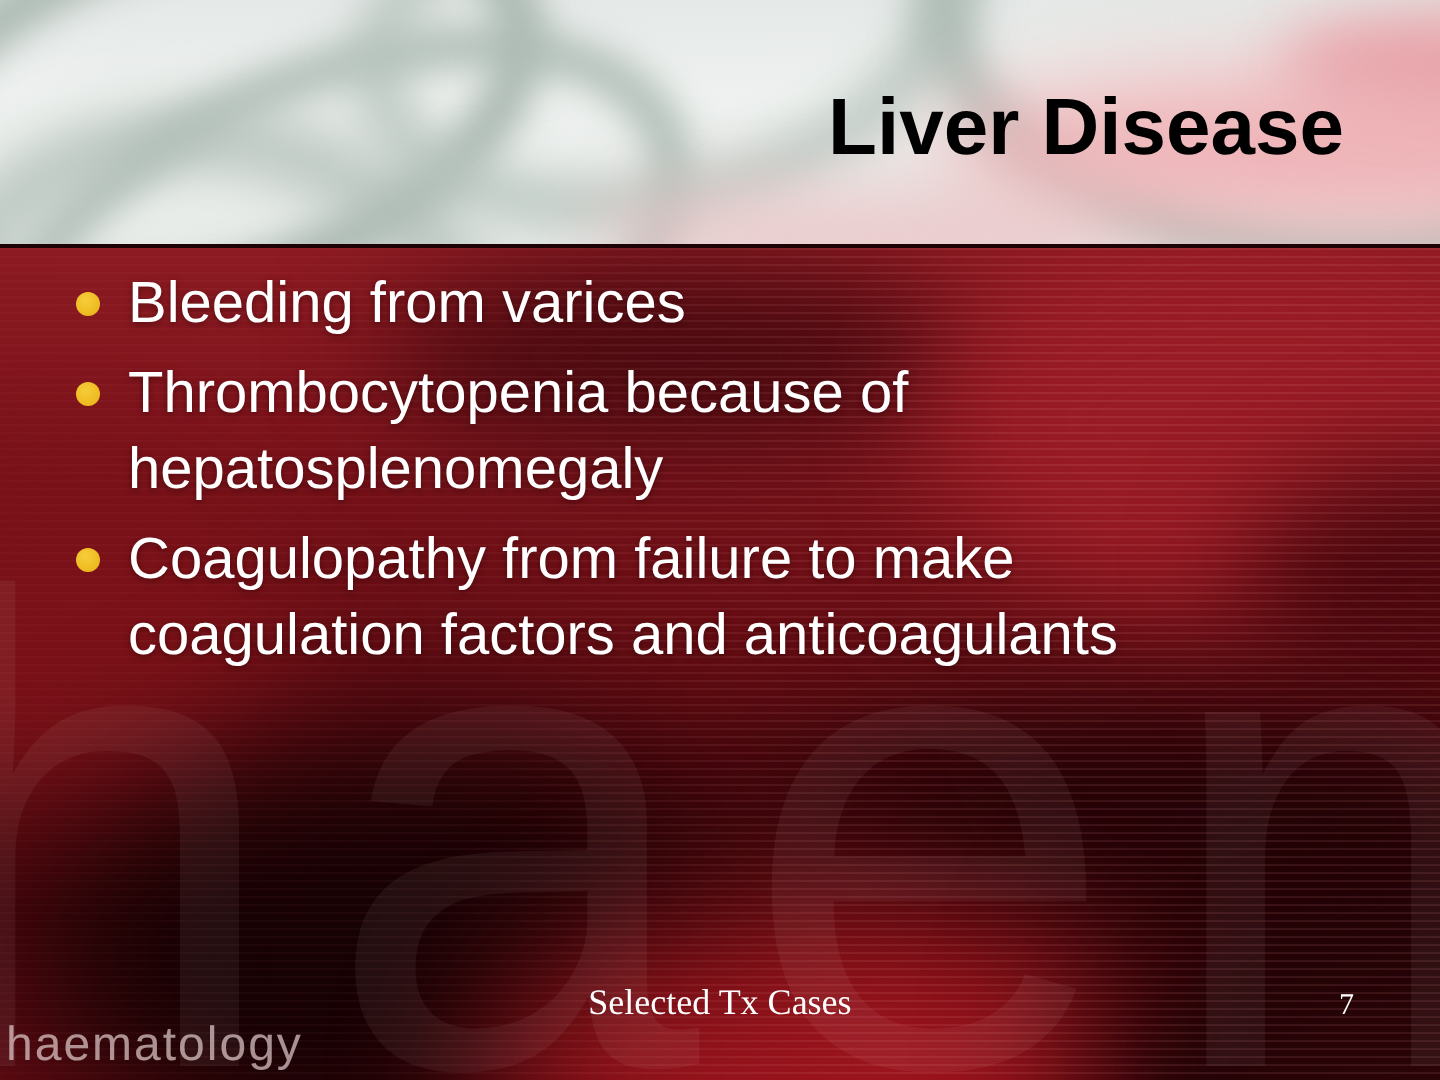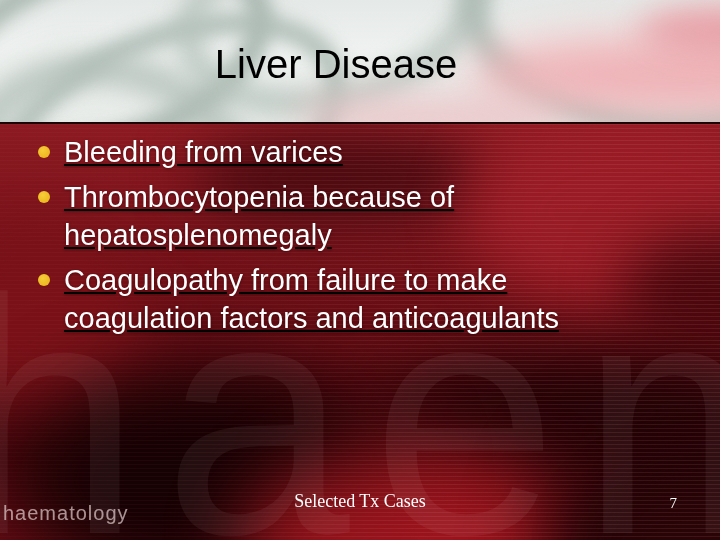--- a/index.html
+++ b/index.html
@@ -49,46 +49,46 @@
   .scanlines {
     position:absolute; left:0; top:0; width:720px; height:416px; z-index:2;
     background:repeating-linear-gradient(180deg, rgba(255,175,175,0.10) 0px, rgba(255,175,175,0.10) 1px, rgba(255,255,255,0) 1px, rgba(255,255,255,0) 4px);
     -webkit-mask-image:linear-gradient(90deg, rgba(0,0,0,.28), rgba(0,0,0,.5) 35%, #000 60%);
             mask-image:linear-gradient(90deg, rgba(0,0,0,.28), rgba(0,0,0,.5) 35%, #000 60%);
   }
 
   
   .title {
     position:absolute; left:0; top:42px; width:672px; z-index:5;
-    text-align:center; font-size:40px; color:#000000; font-weight:400;
+    text-align:right; font-size:40px; color:#000000; font-weight:700;
   }
   .bullet-list {
     position:absolute; left:38px; top:133px; width:592px; z-index:5;
-    list-style:none; margin:0; padding:0;text-decoration:underline;
+    list-style:none; margin:0; padding:0;
   }
   .bullet-item {
     position:relative; padding-left:26px; margin:0 0 7px 0;
     font-size:29px; line-height:38px; color:#ffffff;
     text-shadow:0 1px 3px rgba(40,0,0,0.5);
   }
   .bullet-dot {
     position:absolute; left:0; top:13px; width:12px; height:12px; border-radius:50%;
     background:radial-gradient(circle at 40% 35%, #f7cd3a, #edb91f 70%, #d9a214);
   }
   .footer-text {
     position:absolute; left:0; bottom:28px; width:720px; z-index:5; text-align:center;
     font-family:"Liberation Serif", serif; font-size:18px; color:#ffffff;
   }
   .page-number {
     position:absolute; right:43px; bottom:28px; z-index:5;
     font-family:"Liberation Serif", serif; font-size:15px; color:#ffffff;
   }
   .brand {
-    position:absolute; left:3px; bottom:15px; z-index:5;
-    font-size:20px; letter-spacing:1px; color:rgba(228,206,206,0.7);
+    position:absolute; left:3px; bottom:3px; z-index:5;
+    font-size:24px; letter-spacing:1px; color:rgba(228,206,206,0.7);
   }
 </style>
 </head>
 <body>
 
 <div class="slide">
 
   <div class="top-band">
     <div class="ring r1"></div>
     <div class="ring r2"></div>

